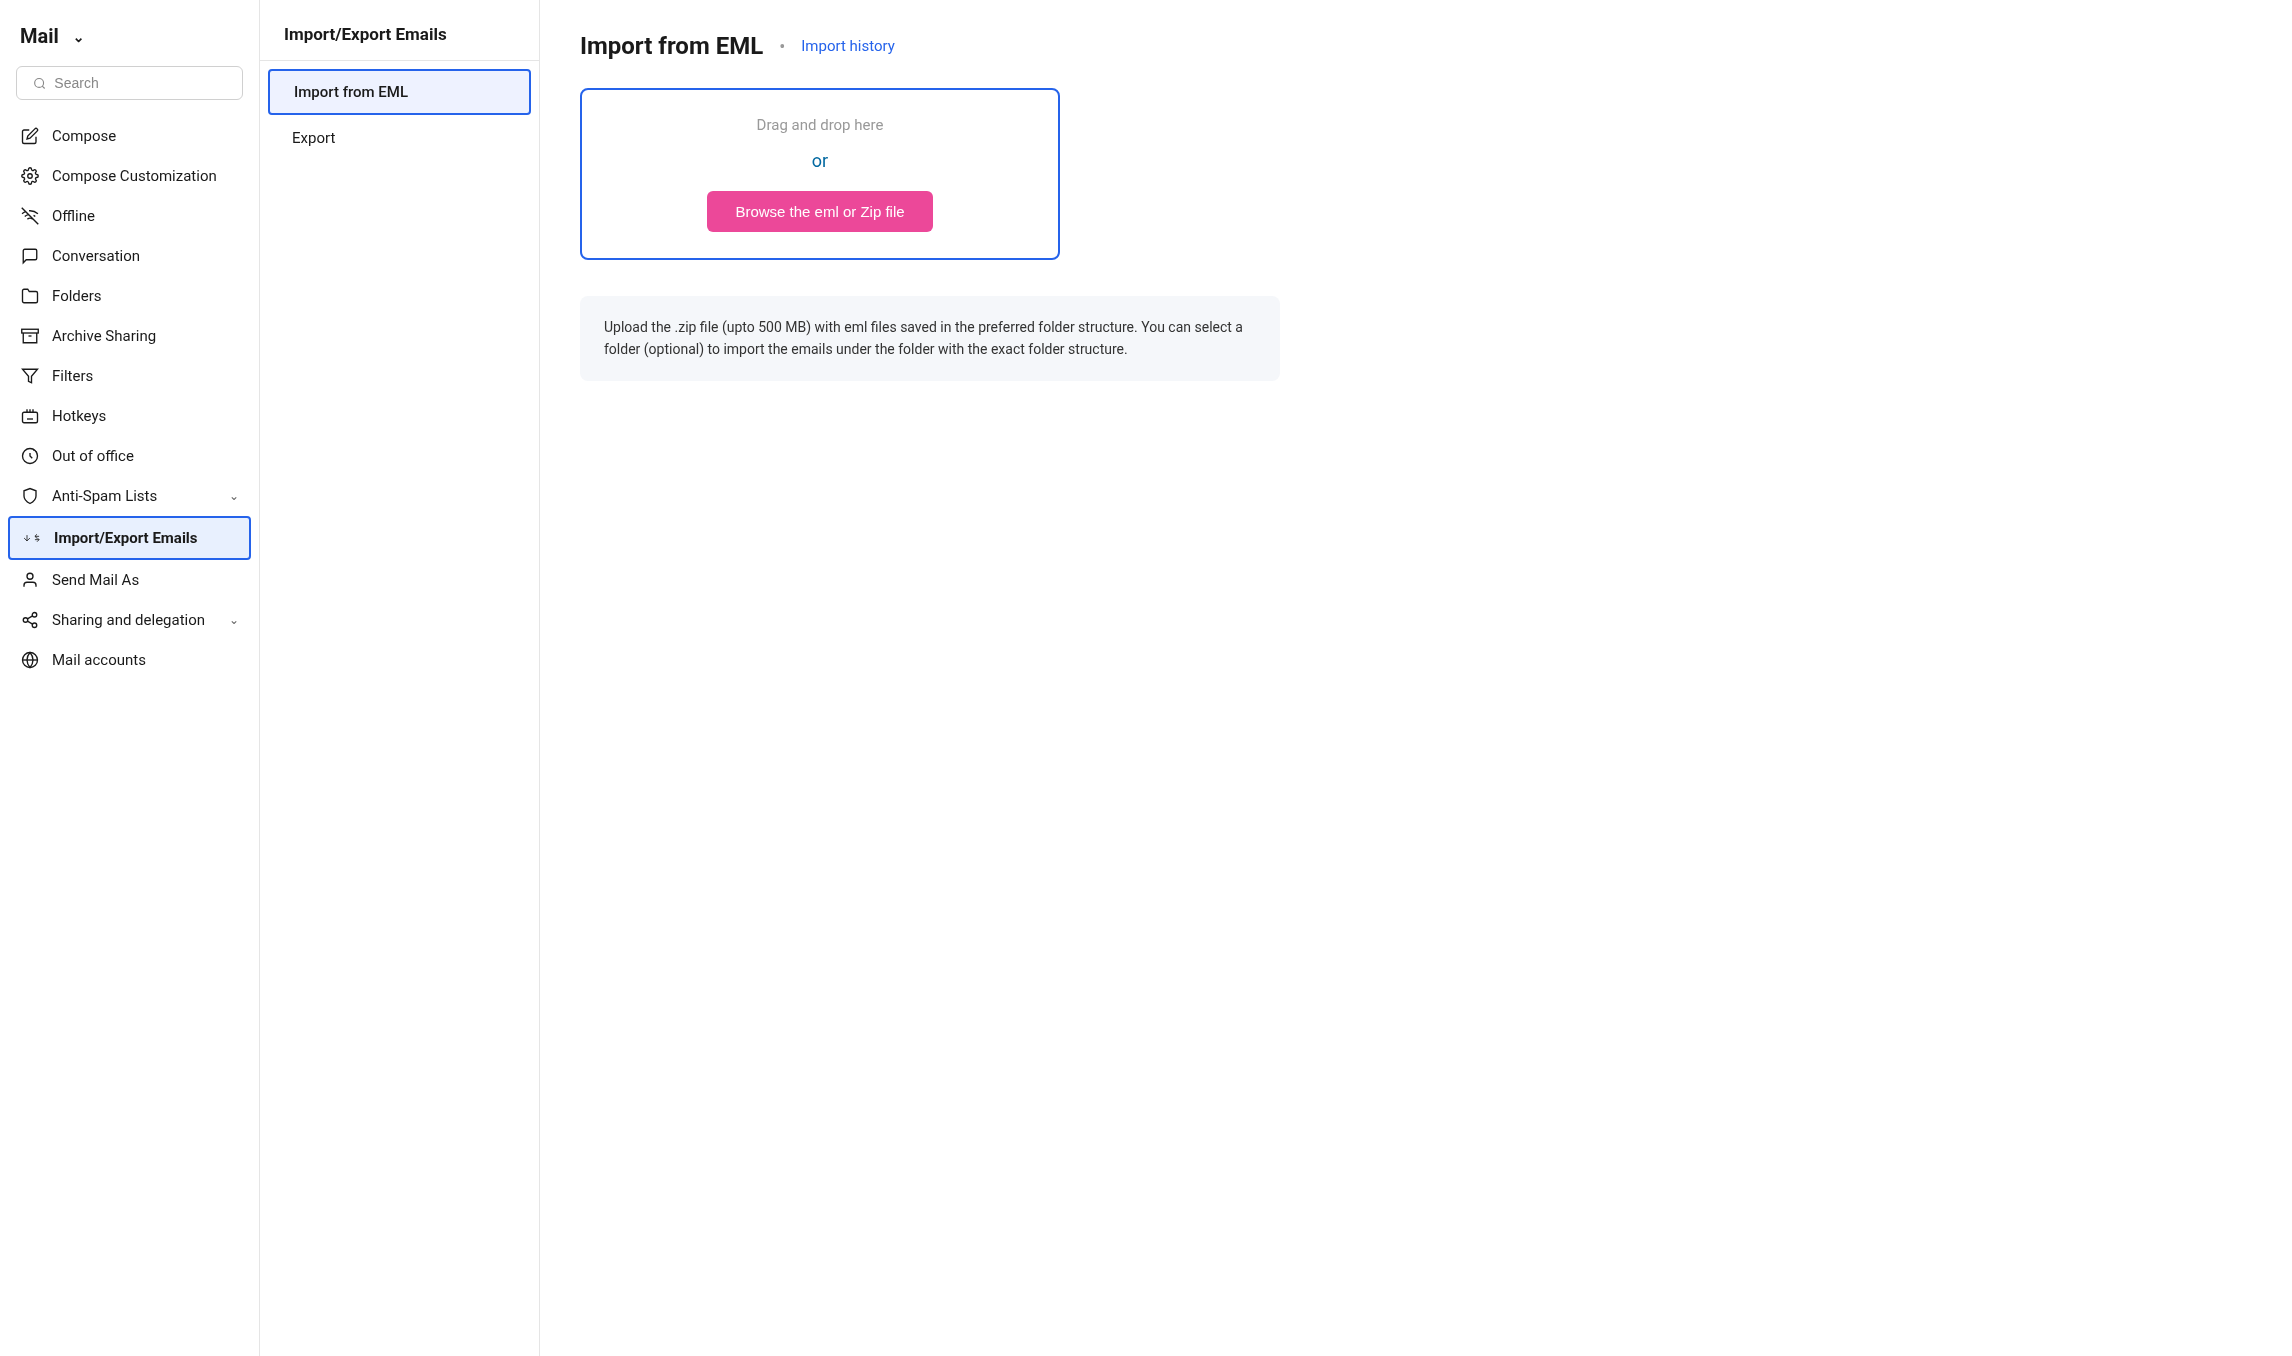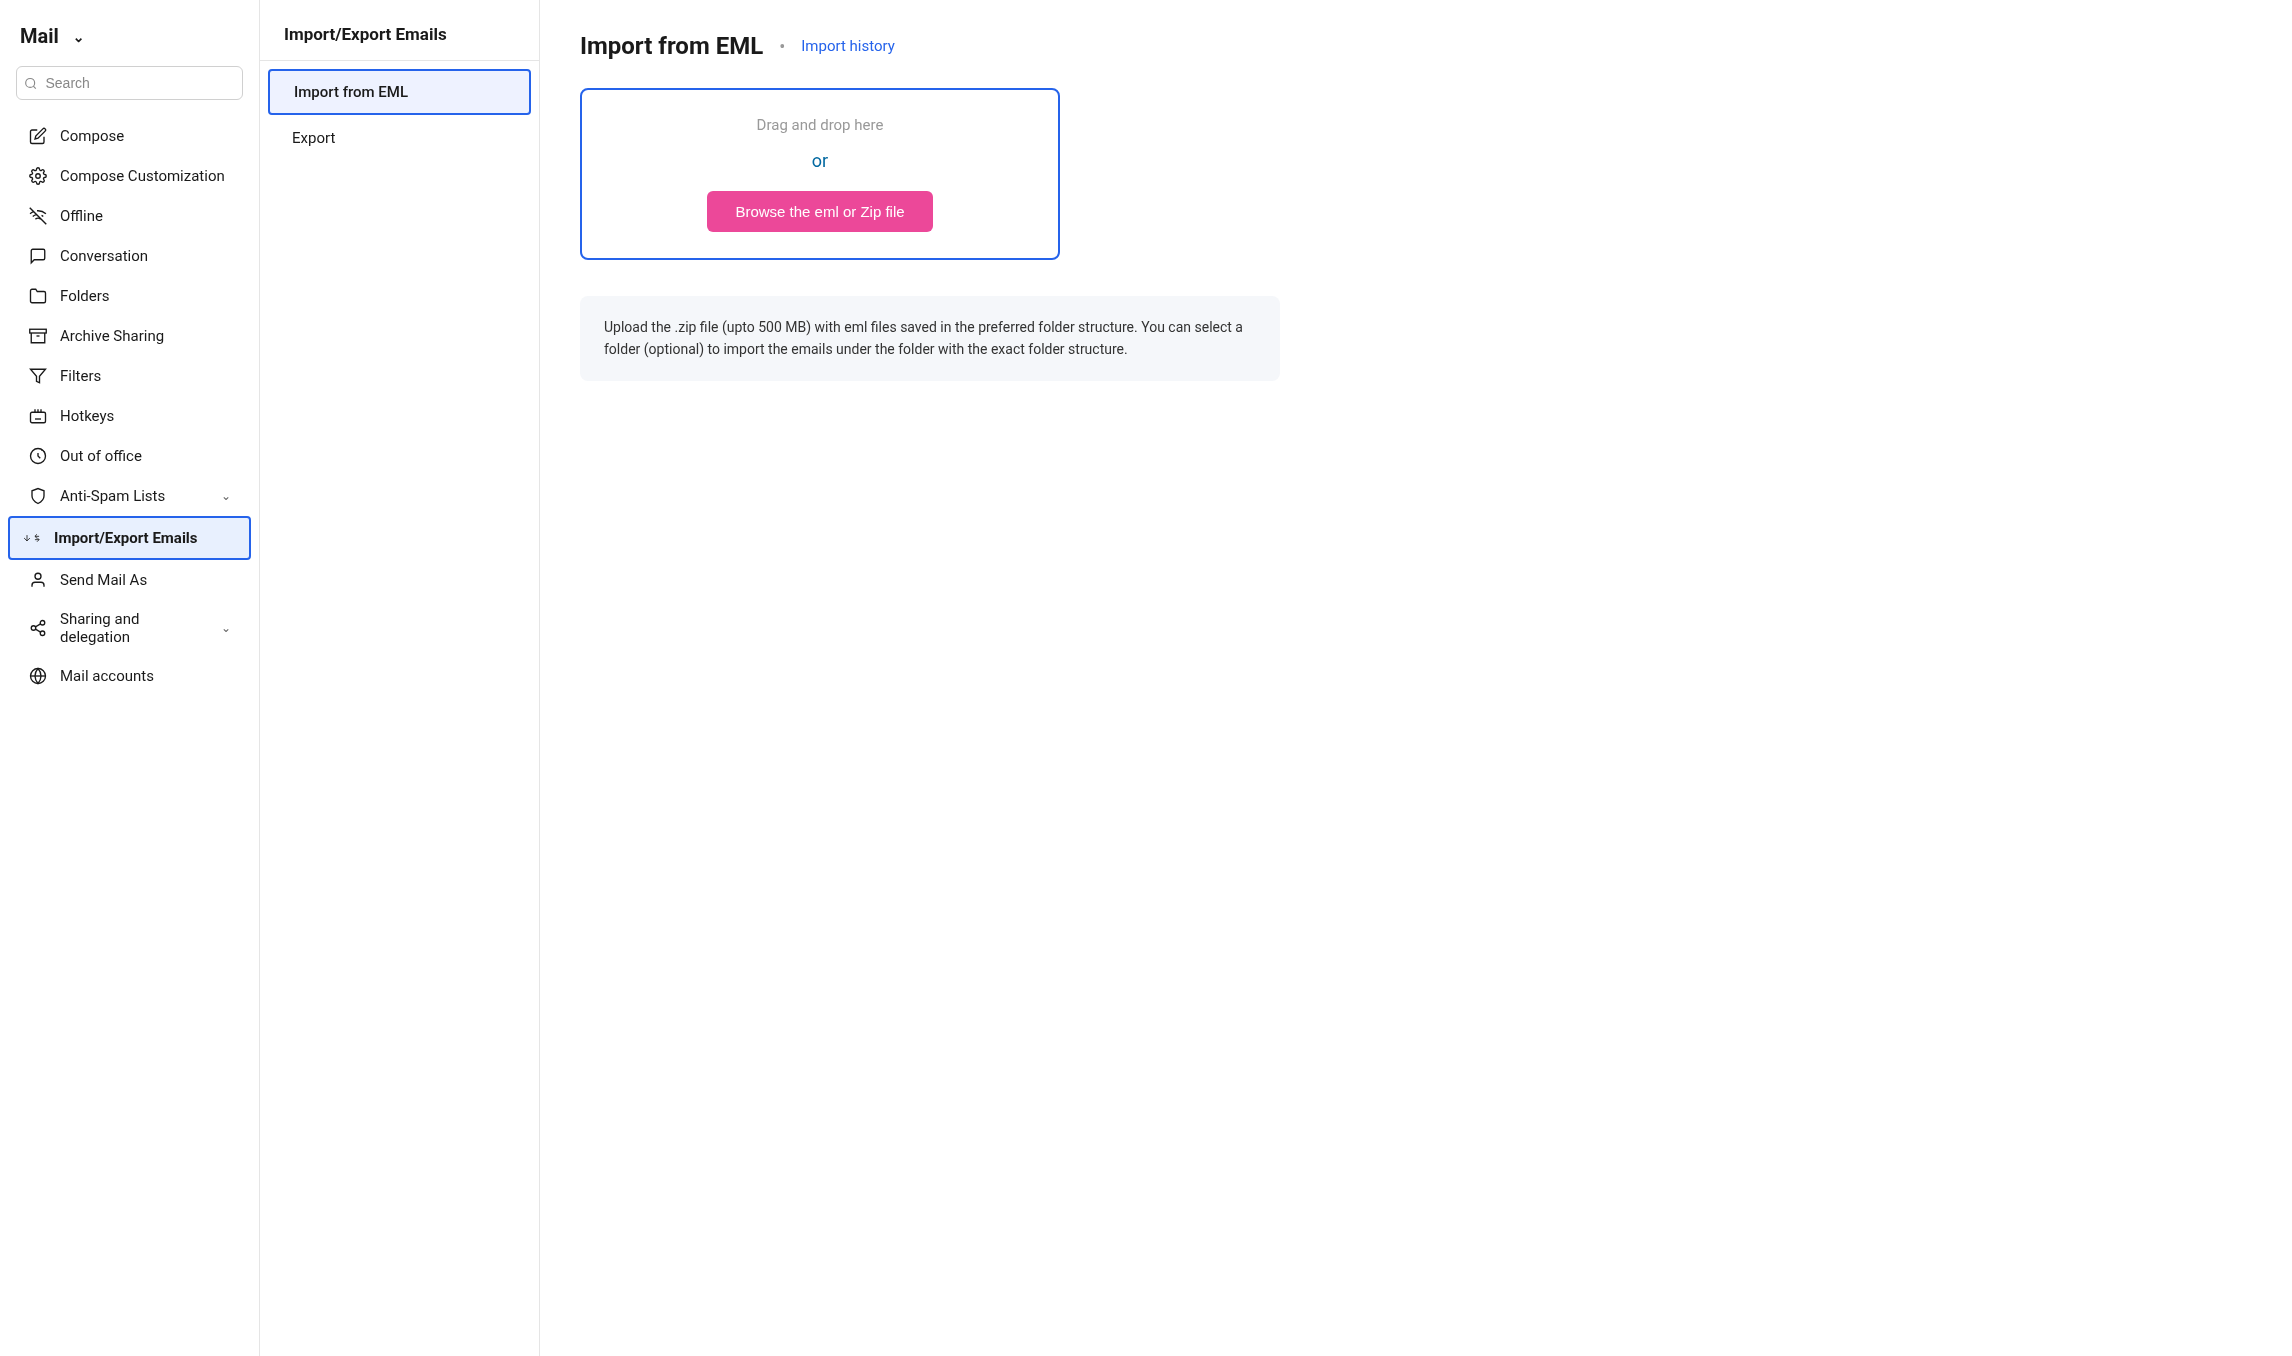--- a/index.html
+++ b/index.html
@@ -38,41 +38,41 @@
       margin-top: 2px;
     }
 
     .search-box {
       margin: 0 16px 16px 16px;
       display: flex;
       align-items: center;
       gap: 8px;
       border: 1px solid #d0d0d0;
       border-radius: 6px;
-      padding: 8px 7px;
+      padding: 8px 16px;
       color: #888;
       cursor: text;
     }
 
     .search-box input {
       border: none;
       outline: none;
       font-size: 14px;
       color: #333;
       background: transparent;
       width: 100%;
     }
 
     .search-box input::placeholder { color: #888; }
 
     .nav-item {
       display: flex;
       align-items: center;
       gap: 12px;
-      padding: 10px 28px;
+      padding: 10px 20px;
       cursor: pointer;
       border-radius: 0;
       font-size: 15px;
       color: #1a1a1a;
       position: relative;
     }
 
     .nav-item.active {
       background: #e8f0fe;
       font-weight: 700;

